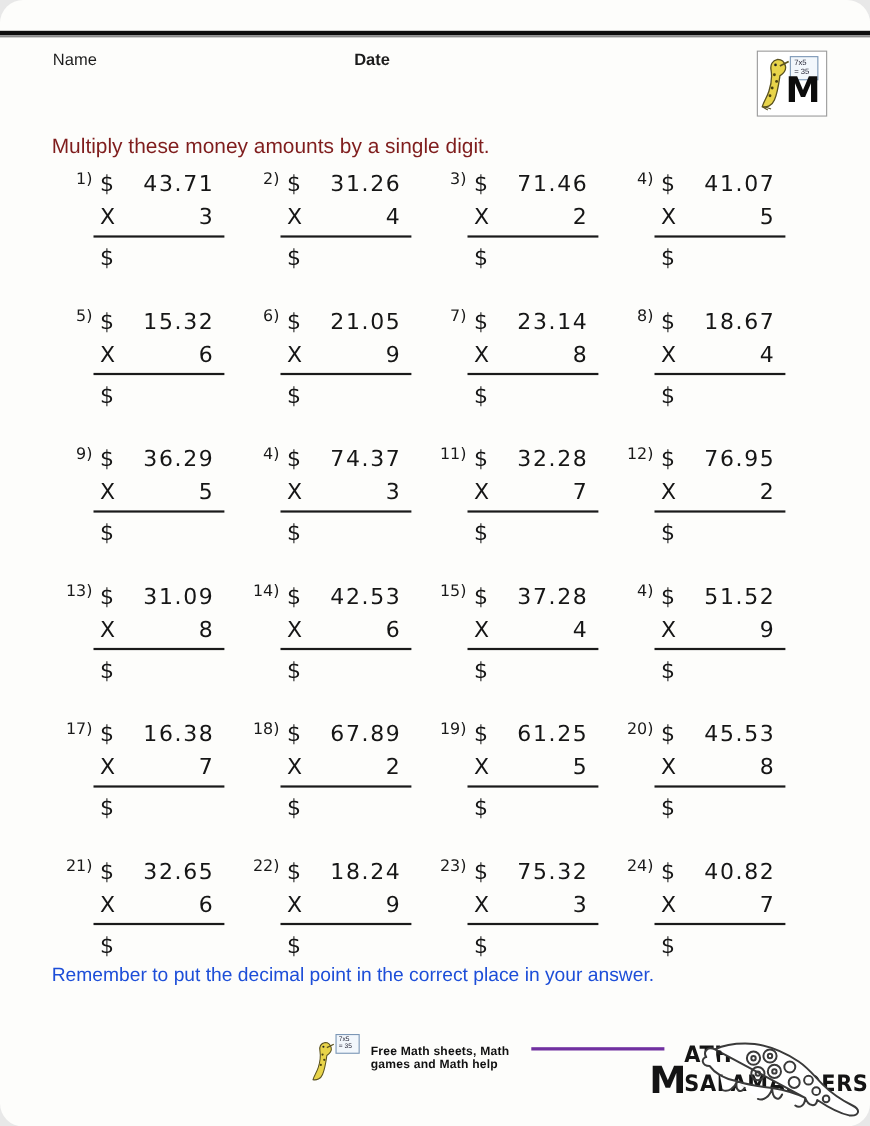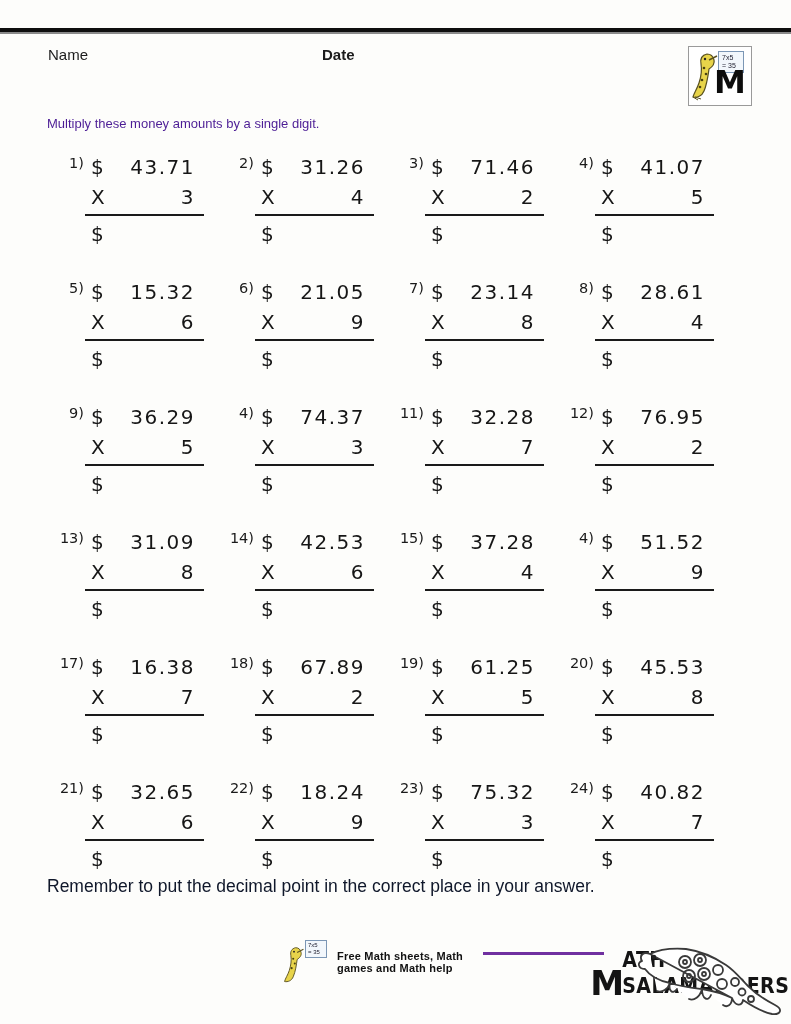--- a/index.html
+++ b/index.html
@@ -1,19 +1,19 @@
 <!DOCTYPE html>
 <html><head>
 <meta charset="utf-8">
 <style>
   html,body{margin:0;padding:0;background:#e8e8e8;}
   .page{
     position:relative;width:791px;height:1024px;margin:0 auto;
     background:#fdfdfb;overflow:hidden;
-    font-family:"Liberation Sans",sans-serif;color:#161616;
+    font-family:"Liberation Sans",sans-serif;color:#161616;border-radius:21px;
   }
   
   .topbar{position:absolute;left:0;top:28px;width:791px;height:4px;background:#0e0e0e;}
   .topbar-shadow{position:absolute;left:0;top:32px;width:791px;height:2px;background:#8a8a8a;}
 
   .name-label{position:absolute;left:48px;top:46px;font-size:15px;color:#1c1c1c;}
   .date-label{position:absolute;left:322px;top:46px;font-size:15px;color:#1c1c1c;font-weight:bold;}
 
   
   .logo-box{position:absolute;left:688px;top:46px;width:62px;height:58px;background:#fff;border:1px solid #9a9a9a;}
@@ -21,37 +21,37 @@
     font-size:7px;line-height:8px;padding:2px 0 0 3px;color:#223;letter-spacing:0;box-sizing:border-box;}
   .logo-m{position:absolute;left:25px;top:18px;font-size:32px;line-height:34px;font-weight:900;color:#0c0c0c;
     font-family:"DejaVu Sans",sans-serif;letter-spacing:-2px;}
   .logo-sala{position:absolute;left:2px;top:3px;}
 
   .sheet-title{
     position:absolute;left:47px;top:81px;width:660px;
     font-family:"Liberation Serif",serif;font-weight:bold;font-size:22.5px;
     color:#4a72a8;letter-spacing:0.3px;white-space:nowrap;
   }
-  .instruction{position:absolute;left:47px;top:116px;font-size:13px;color:#4c1d95;}
+  .instruction{position:absolute;left:47px;top:123px;font-size:19px;color:#7f1d1d;}
 
   
   .grid{
     position:absolute;left:48px;top:152px;width:700px;
     display:grid;grid-template-columns:170px 170px 170px 176px;grid-auto-rows:125px;
   }
   .problem{display:flex;align-items:flex-start;}
   .pnum{width:36px;text-align:right;padding:3px 7px 0 0;font-size:14.5px;color:#1a1a1a;flex:none;
     font-family:"DejaVu Sans",sans-serif;}
   .pbody{width:104px;flex:none;padding-top:0;}
   .prow{display:flex;justify-content:space-between;font-size:20px;line-height:30px;
     font-family:"DejaVu Sans",sans-serif;letter-spacing:1.5px;color:#161616;}
   .pline{border-top:2.5px solid #1a1a1a;margin:2px -9px 4px -6px;}
   .prow.ans{line-height:28px;}
 
-  .footer-note{position:absolute;left:47px;top:876px;font-size:17.5px;color:#0f172a;}
+  .footer-note{position:absolute;left:47px;top:876px;font-size:17.5px;color:#1d4ed8;}
 
   
   .footer-logo{position:absolute;left:283px;top:934px;display:flex;align-items:flex-end;}
   .fl-left{position:relative;width:48px;height:64px;flex:none;}
   .fl-board{position:absolute;left:22px;top:6px;width:22px;height:18px;background:#f2f7fc;border:1px solid #7b96b5;
     font-size:6px;line-height:7px;padding:1px 0 0 2px;color:#223;box-sizing:border-box;}
   .fl-sala{position:absolute;left:0;top:8px;}
   .fl-right{display:flex;flex-direction:row;margin-left:-4px;}
   .fl-tagline{font-size:11px;font-weight:bold;color:#111;letter-spacing:0.2px;margin-left:10px;}
   .fl-rule{height:3px;background:#7030a0;margin:2px 0 1px 10px;width:218px;}
@@ -210,21 +210,21 @@
           <div class="prow ans">
             <span>$</span>
           </div>
         </div>
       </div>
       <div class="problem">
         <div class="pnum">8)</div>
         <div class="pbody">
           <div class="prow">
             <span>$</span>
-            <span>28.61</span>
+            <span>18.67</span>
           </div>
           <div class="prow">
             <span>X</span>
             <span>4</span>
           </div>
           <div class="pline"></div>
           <div class="prow ans">
             <span>$</span>
           </div>
         </div>

